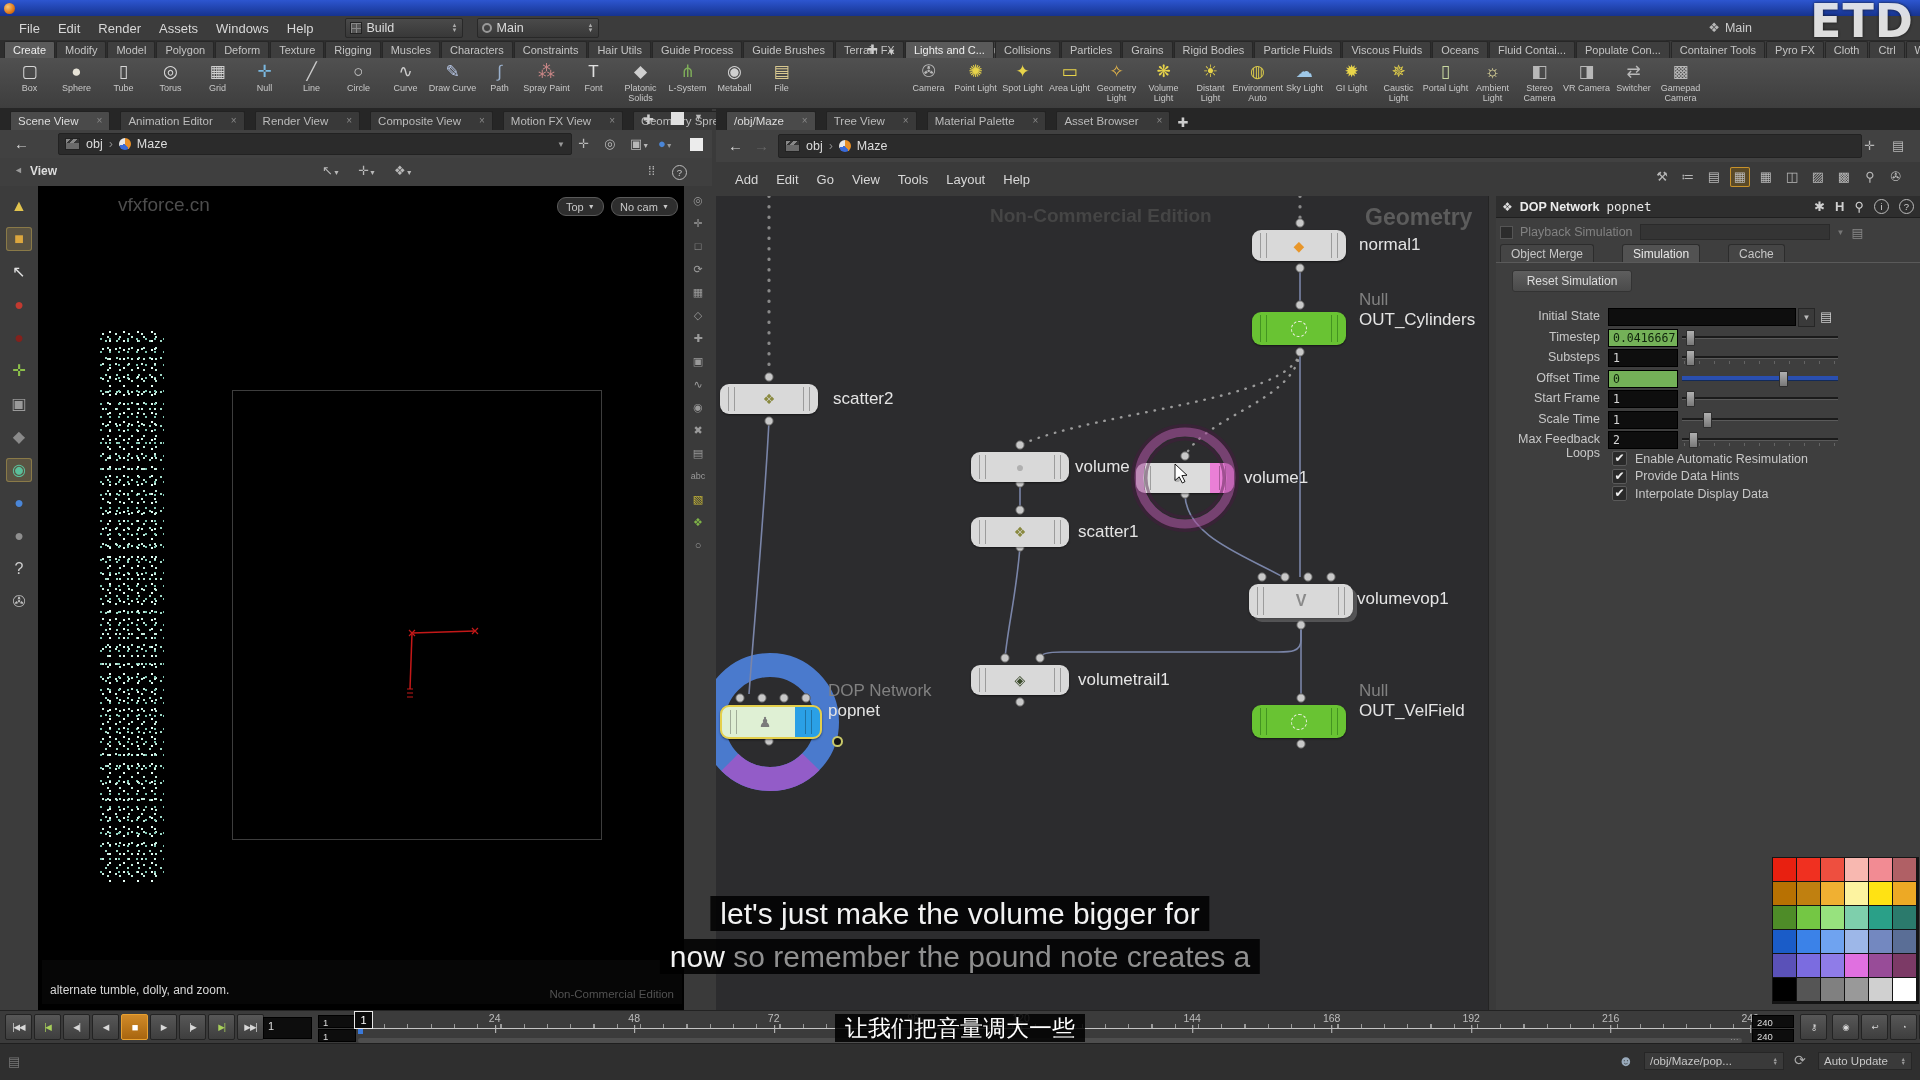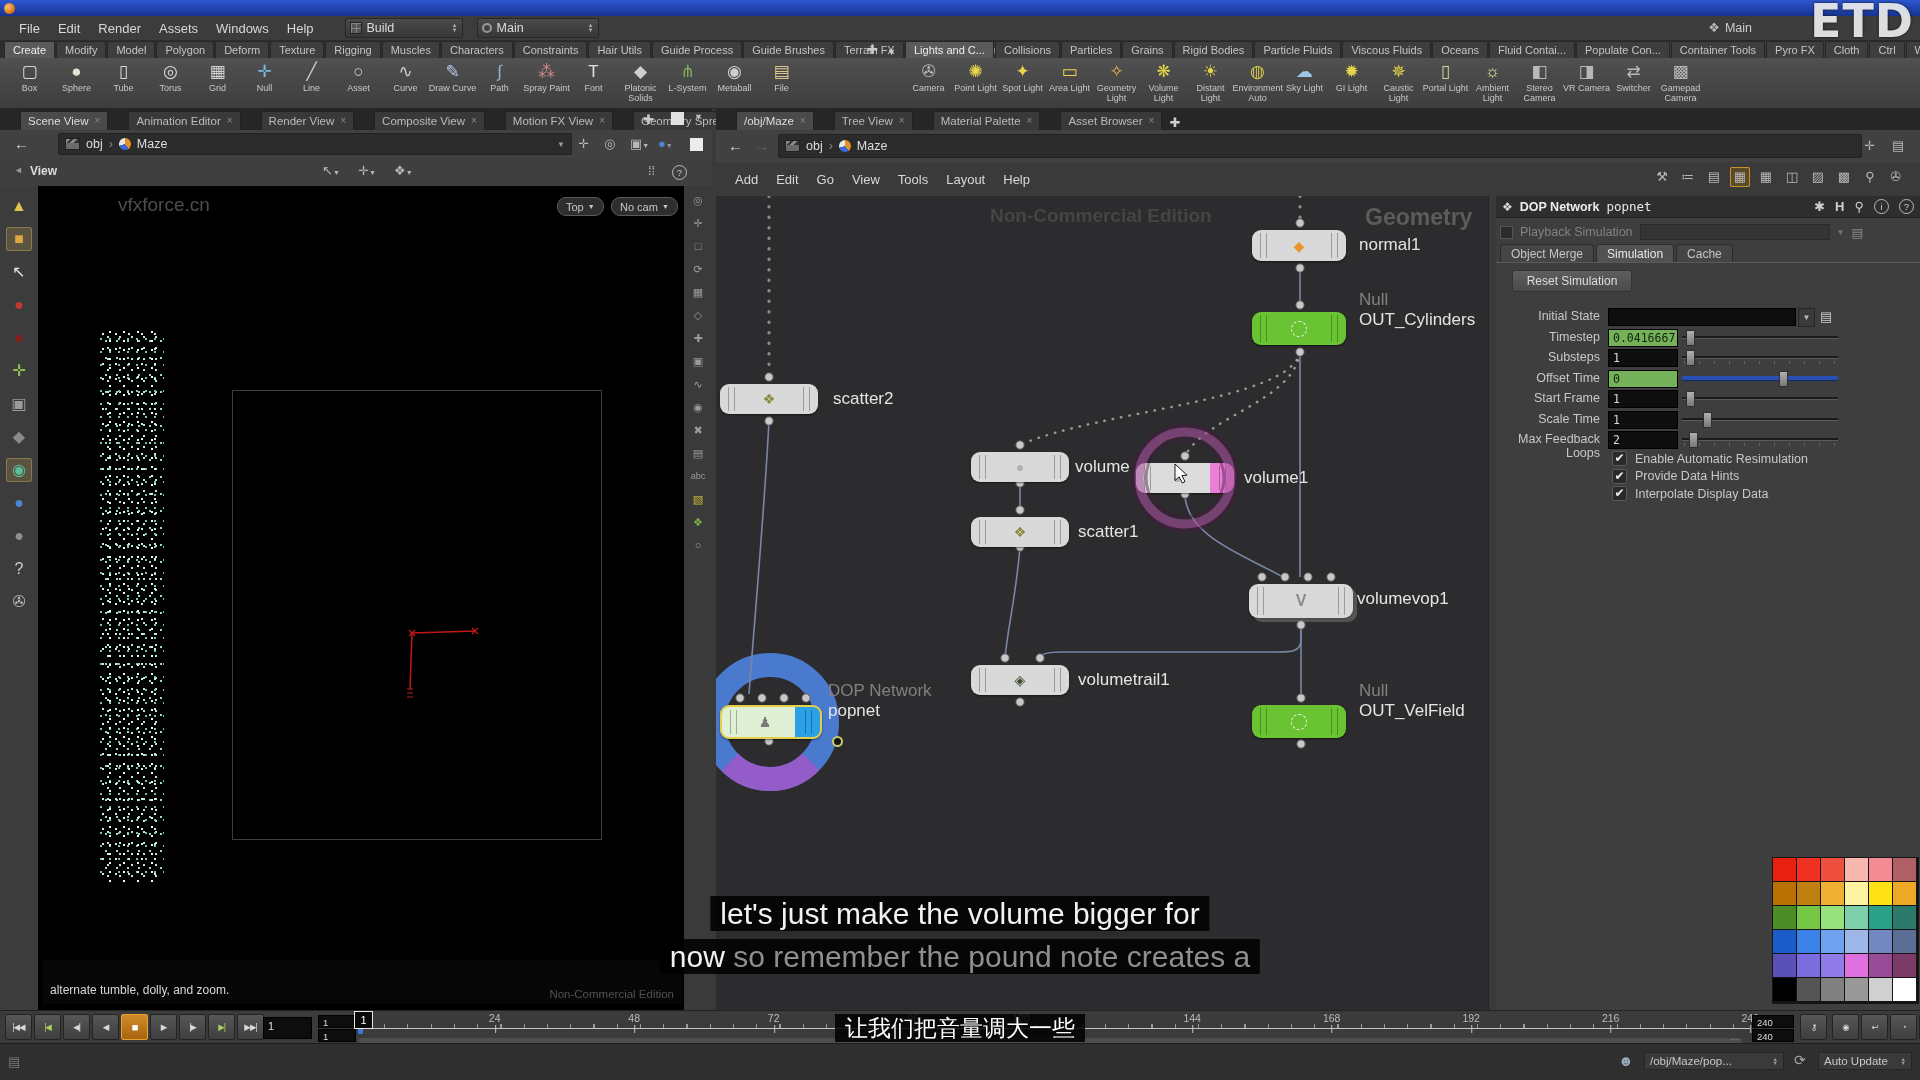--- a/index.html
+++ b/index.html
@@ -37,21 +37,21 @@
   #shelf-tools-left{position:absolute;left:6px;top:2px;display:flex;}
   #shelf-tools-right{position:absolute;left:905px;top:2px;display:flex;}
   .tool{width:47px;display:flex;flex-direction:column;align-items:center;}
   .tico{height:24px;font-size:17px;line-height:24px;}
   .tlab{font-size:9px;line-height:1.1;color:#c8c8c8;text-align:center;width:50px;}
   
   .panetabs{height:22px;background:#262626;display:flex;align-items:flex-end;box-sizing:border-box;}
   #pane-tabs-left{left:0;top:108px;width:712px;}
   #pane-tabs-right{left:716px;top:108px;width:1204px;}
   .ptab{background:#393939;border:1px solid #222;border-bottom:none;border-radius:2px 2px 0 0;
-        display:flex;gap:6px;padding:3px 7px;margin-left:20px;font-size:11.5px;color:#bbb;white-space:nowrap;}
+        display:flex;gap:18px;padding:3px 7px;margin-left:10px;font-size:11.5px;color:#bbb;white-space:nowrap;}
   .ptab.sel{background:#4a4a4a;color:#ddd;}
   .ptab.ital .ptlab{}
   .ptx{color:#888;font-size:10px;}
   
   .pathbar{background:#414141;border-bottom:1px solid #2a2a2a;}
   .bcfield{position:absolute;background:#2b2b2b;border:1px solid #222;border-radius:2px;display:flex;
            align-items:center;gap:6px;padding:0 6px;color:#ddd;font-size:12.5px;}
   .clapper{width:13px;height:10px;background:linear-gradient(135deg,#888 0 3px,#333 3px 5px,#888 5px 8px,#333 8px 10px) top/13px 4px no-repeat,#6a6a6a;border:1px solid #222;}
   .piechip{width:12px;height:12px;border-radius:50%;background:conic-gradient(#e89028 0 40%,#3a6ad8 40% 70%,#e8e8e8 70% 100%);}
   .navarrow{font-size:15px;font-weight:bold;}
@@ -115,21 +115,21 @@
   #param-header{position:absolute;left:0;top:0;width:424px;height:22px;background:#2e2e2e;border-bottom:1px solid #1f1f1f;
                 display:flex;align-items:center;gap:7px;padding:0 6px;box-sizing:border-box;}
   #param-header .htype{font-weight:bold;color:#ececec;font-size:12.5px;}
   #param-header .hname{color:#e8e8e8;font-size:12.5px;font-family:"DejaVu Sans Mono",monospace;}
   #param-header .hic{margin-left:auto;display:flex;gap:10px;color:#d0d0d0;font-size:13px;}
   .circ{display:inline-block;width:13px;height:13px;border:1px solid #bbb;border-radius:50%;
         font-size:9.5px;line-height:13px;text-align:center;}
   #playback-row{position:absolute;left:4px;top:28px;display:flex;align-items:center;gap:7px;color:#828282;font-size:12.5px;}
   .graybox{width:11px;height:11px;background:#2c2c2c;border:1px solid #555;}
   #playback-field{width:188px;height:14px;background:#343434;border:1px solid #2a2a2a;}
-  #param-tabs{position:absolute;left:4px;top:48px;display:flex;}
+  #param-tabs{position:absolute;left:4px;top:48px;display:flex;gap:26px;}
   .paramtab{background:#454545;border:1px solid #2c2c2c;border-bottom:none;border-radius:3px 3px 0 0;
             color:#c6c6c6;font-size:12px;padding:2px 10px;margin-right:2px;}
   .paramtab.sel{background:#525252;color:#e8e8e8;}
   #param-tabline{position:absolute;left:0;top:66px;width:424px;height:1px;background:#5a5a5a;}
   #reset-btn{position:absolute;left:16px;top:74px;width:118px;height:20px;background:linear-gradient(#5e5e5e,#4a4a4a);
              border:1px solid #333;border-radius:3px;color:#ddd;font-size:12px;text-align:center;line-height:20px;}
   #param-rows{position:absolute;left:0;top:112px;width:424px;height:300px;}
   .prow{position:absolute;left:0;width:424px;height:17px;}
   .plab{position:absolute;left:0;top:1px;width:104px;text-align:right;color:#c8c8c8;font-size:12.5px;}
   .pfield{position:absolute;left:112px;top:0;width:64px;height:15px;background:#0e0e0e;color:#d8d8d8;
@@ -288,21 +288,21 @@
         <div class="tool">
           <div class="tico" style="color: rgb(122, 184, 224);">✛</div>
           <div class="tlab">Null</div>
         </div>
         <div class="tool">
           <div class="tico" style="color: rgb(204, 204, 204);">╱</div>
           <div class="tlab">Line</div>
         </div>
         <div class="tool">
           <div class="tico" style="color: rgb(204, 204, 204);">○</div>
-          <div class="tlab">Asset</div>
+          <div class="tlab">Circle</div>
         </div>
         <div class="tool">
           <div class="tico" style="color: rgb(204, 204, 204);">∿</div>
           <div class="tlab">Curve</div>
         </div>
         <div class="tool">
           <div class="tico" style="color: rgb(184, 200, 232);">✎</div>
           <div class="tlab">Draw Curve</div>
         </div>
         <div class="tool">

